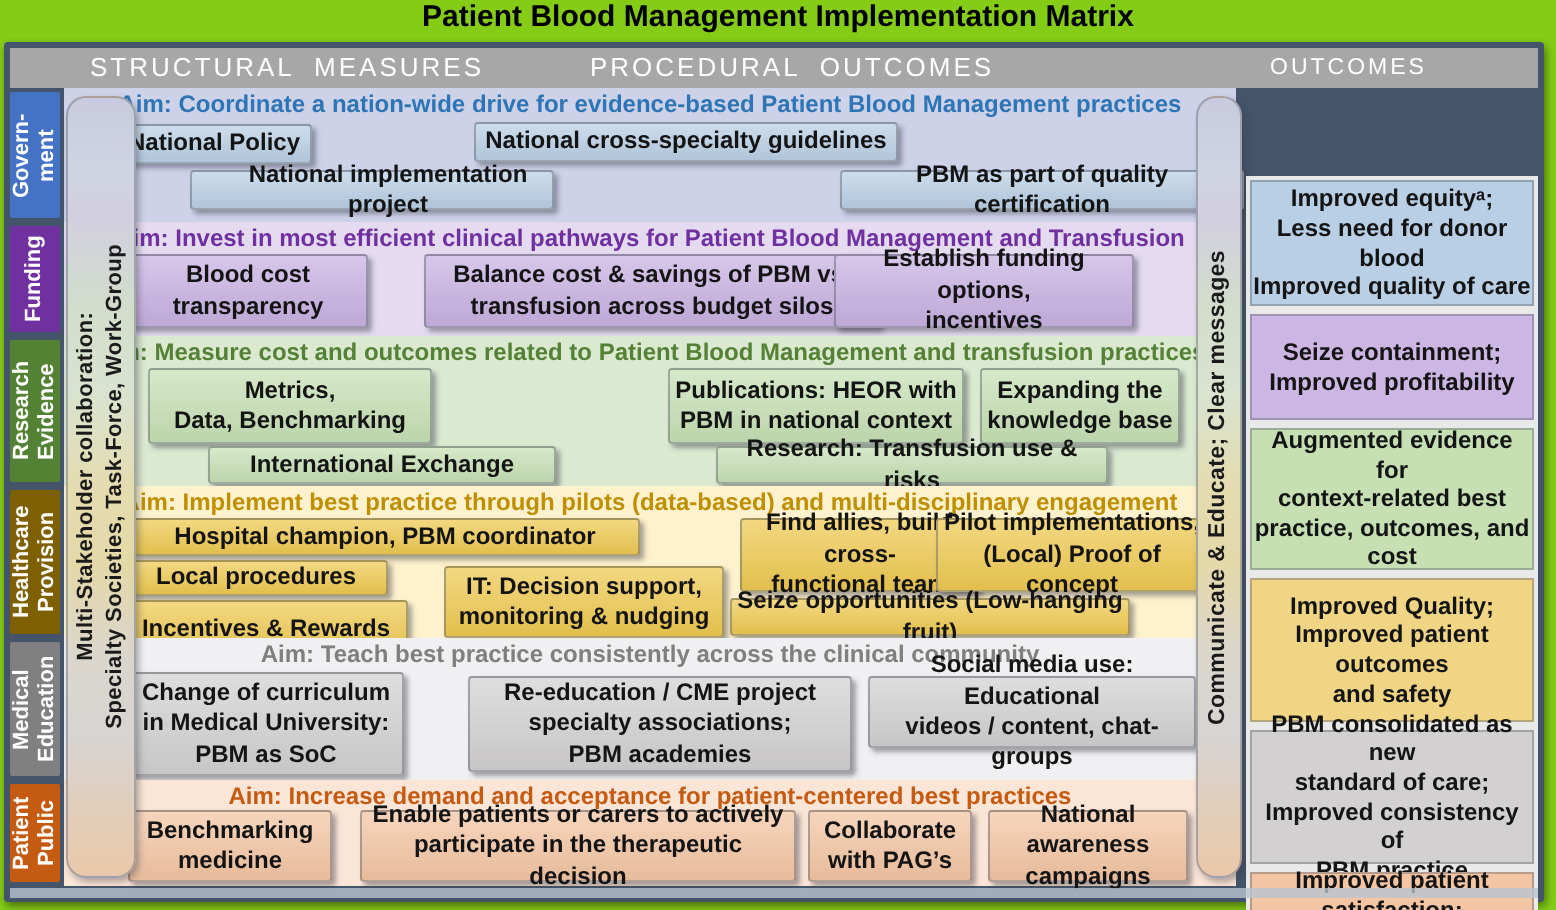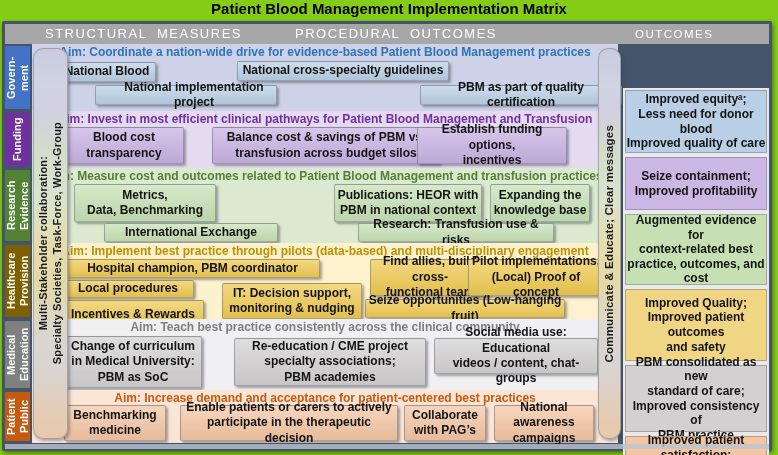--- a/index.html
+++ b/index.html
@@ -63,21 +63,21 @@
 Provision</div>
     <div class="rlabel vtext" style="top: 300px; height: 67px; background-color: rgb(128, 128, 128);">Medical
 Education</div>
     <div class="rlabel vtext" style="top: 371px; height: 49px; background-color: rgb(197, 90, 17);">Patient
 Public</div>
 
     <div class="bands">
 
       <div class="band" style="top: 0px; height: 67px; background-color: rgb(205, 210, 233);">
         <div class="aim" style="color: rgb(46, 117, 182);">Aim: Coordinate a nation-wide drive for evidence-based Patient Blood Management practices</div>
-        <div class="mbox" style="left: 26px; top: 18px; width: 98px; height: 20px; background-color: rgb(185, 207, 229);">National Blood</div>
+        <div class="mbox" style="left: 26px; top: 18px; width: 98px; height: 20px; background-color: rgb(185, 207, 229);">National Policy</div>
         <div class="mbox" style="left: 205px; top: 17px; width: 212px; height: 20px; background-color: rgb(185, 207, 229);">National cross-specialty guidelines</div>
         <div class="mbox" style="left: 63px; top: 41px; width: 182px; height: 20px; background-color: rgb(185, 207, 229); padding-left: 18px;">National implementation project</div>
         <div class="mbox" style="left: 352px; top: 41px; width: 202px; height: 20px; background-color: rgb(185, 207, 229); margin-left: 36px;">PBM as part of quality certification</div>
       </div>
 
       <div class="band" style="top: 67px; height: 57px; background-color: rgb(229, 219, 241);">
         <div class="aim" style="color: rgb(112, 48, 160);">Aim: Invest in most efficient clinical pathways for Patient Blood Management and Transfusion</div>
         <div class="mbox" style="left: 32px; top: 16px; width: 120px; height: 37px; background-color: rgb(199, 177, 226);">Blood cost
 transparency</div>
         <div class="mbox" style="left: 180px; top: 16px; width: 228px; height: 37px; background-color: rgb(199, 177, 226);">Balance cost &amp; savings of PBM vs.

